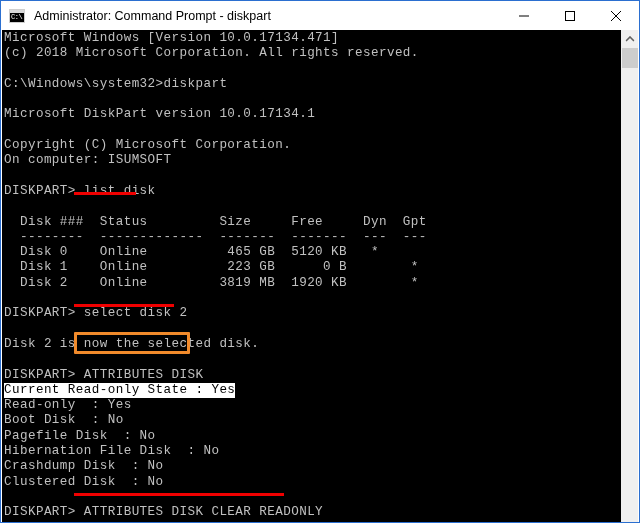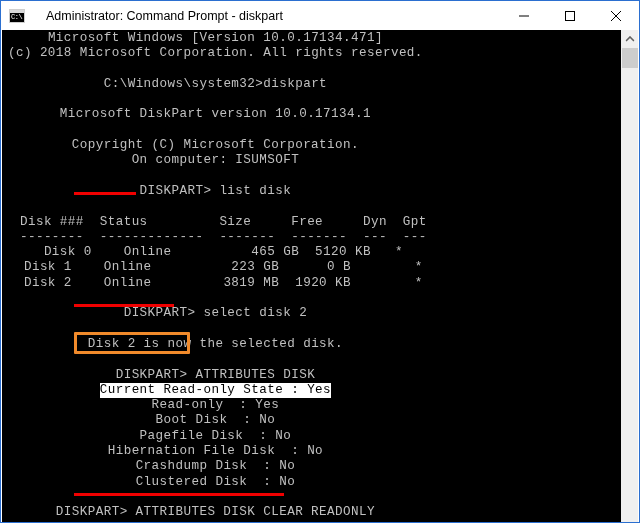--- a/index.html
+++ b/index.html
@@ -61,21 +61,20 @@
     font-size: 7px;
     line-height: 8px;
     color: #ffffff;
     letter-spacing: -0.5px;
   }
   #title-text {
     font-size: 12.5px;
     color: #000000;
     white-space: nowrap;
     flex: 1 1 auto;
-    margin-left: 12px;
   }
   .winbtn {
     width: 46px;
     height: 29px;
     flex: 0 0 auto;
     position: relative;
     cursor: default;
   }
   .winbtn svg { position: absolute; left: 50%; top: 50%; transform: translate(-50%,-50%); }
 
@@ -93,21 +92,21 @@
     position: absolute;
     left: 2px;
     top: 1px;
     font-family: "Liberation Mono", "DejaVu Sans Mono", monospace;
     font-size: 12.6px;
     line-height: 15.3px;
     color: #c0c0c0;
     white-space: pre;
     letter-spacing: 0.42px;
   }
-  .cline { height: 15.3px; white-space: pre; text-align: center; }
+  .cline { height: 15.3px; white-space: pre; }
 
   
   .hl {
     background: #ffffff;
     color: #000000;
     display: inline-block;
     font-family: Liberation Mono, monospace;
   }
 
   

